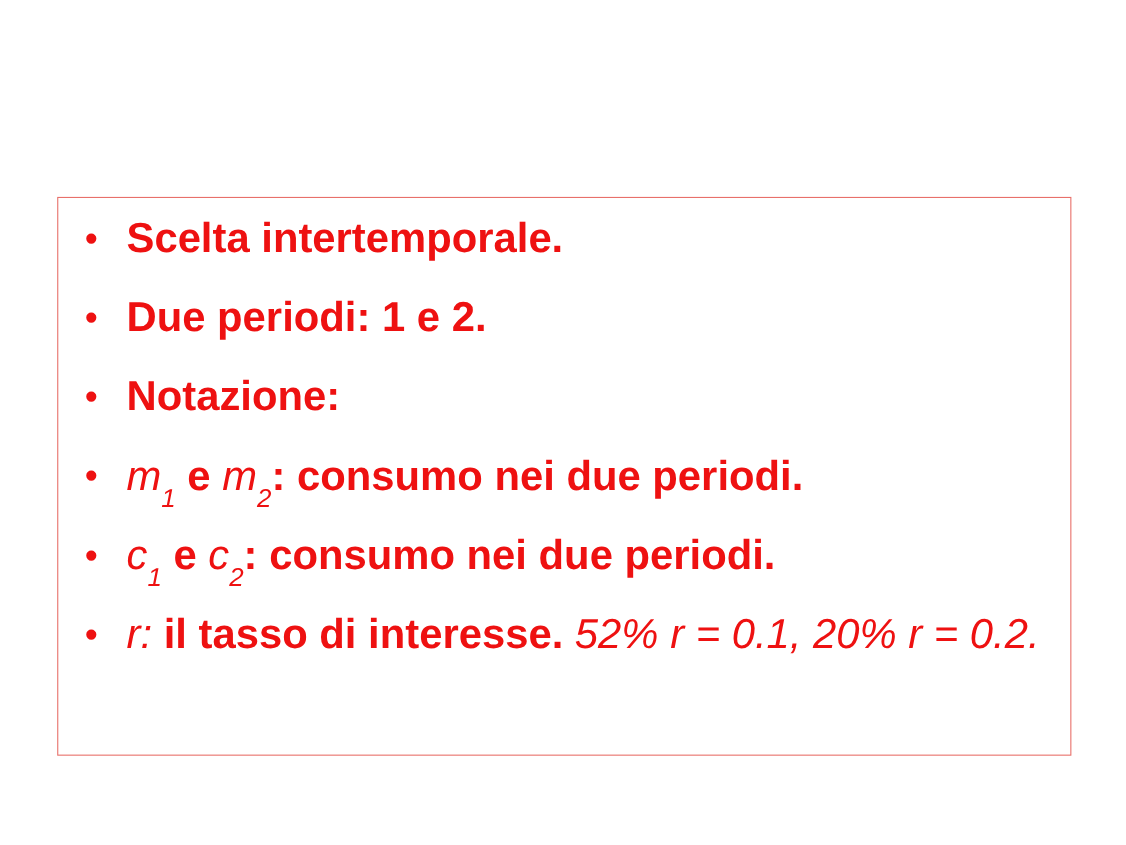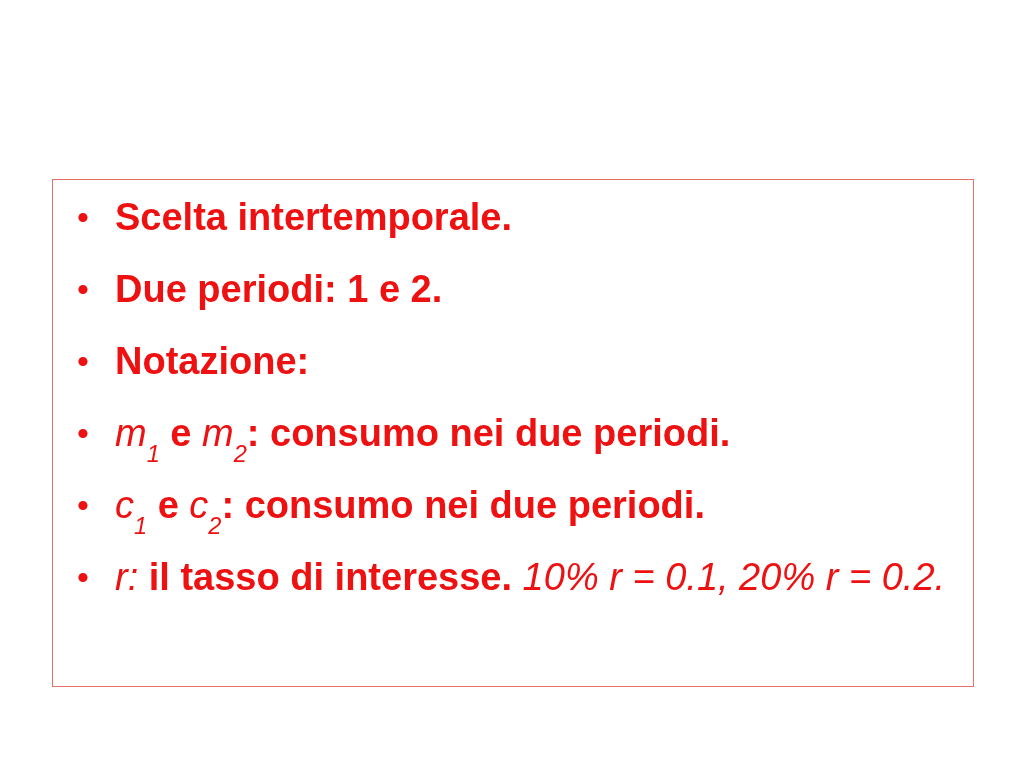--- a/index.html
+++ b/index.html
@@ -137,18 +137,18 @@
         <li class="bullet-item">
           <span class="bullet-marker">•</span>
           <span class="bullet-text"><span class="it">m</span><span class="sub">1</span><span class="up"> e </span><span class="it">m</span><span class="sub">2</span><span class="up">: consumo nei due periodi.</span></span>
         </li>
         <li class="bullet-item">
           <span class="bullet-marker">•</span>
           <span class="bullet-text"><span class="it">c</span><span class="sub">1</span><span class="up"> e </span><span class="it">c</span><span class="sub">2</span><span class="up">: consumo nei due periodi.</span></span>
         </li>
         <li class="bullet-item">
           <span class="bullet-marker">•</span>
-          <span class="bullet-text"><span class="it">r:</span><span class="up"> il tasso di interesse. </span><span class="it">10% r = 0.1, 20% r = 0.2.</span></span>
+          <span class="bullet-text"><span class="it">r:</span><span class="up"> il tasso di interesse. </span><span class="it">52% r = 0.1, 20% r = 0.2.</span></span>
         </li>
       </ul>
   </div>
 
 </div>
 
 </body></html>

